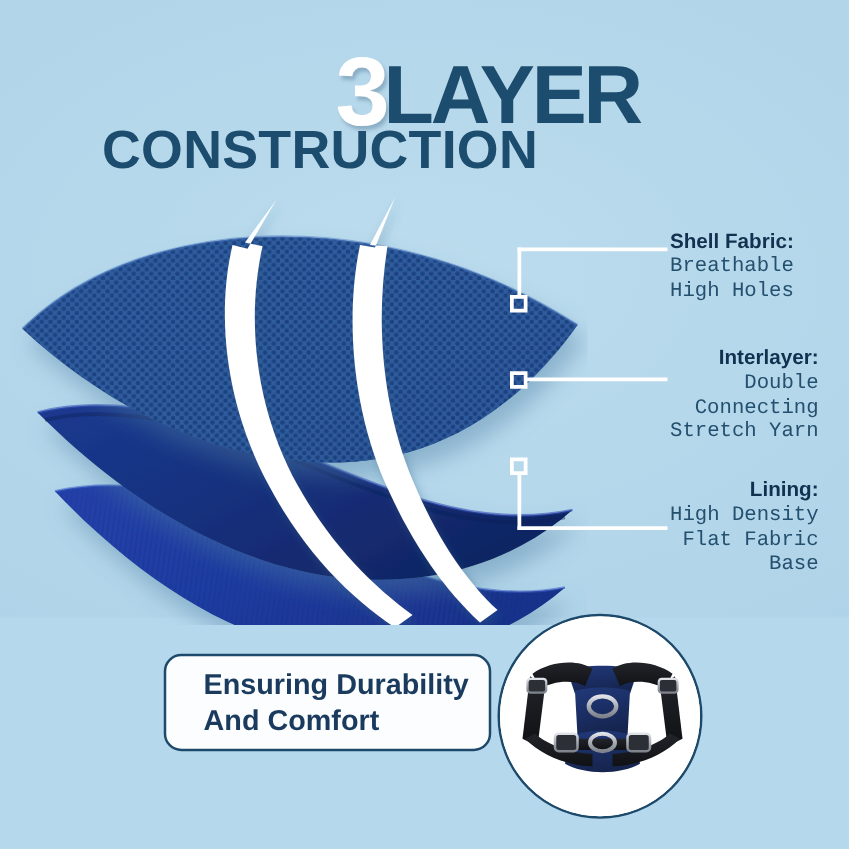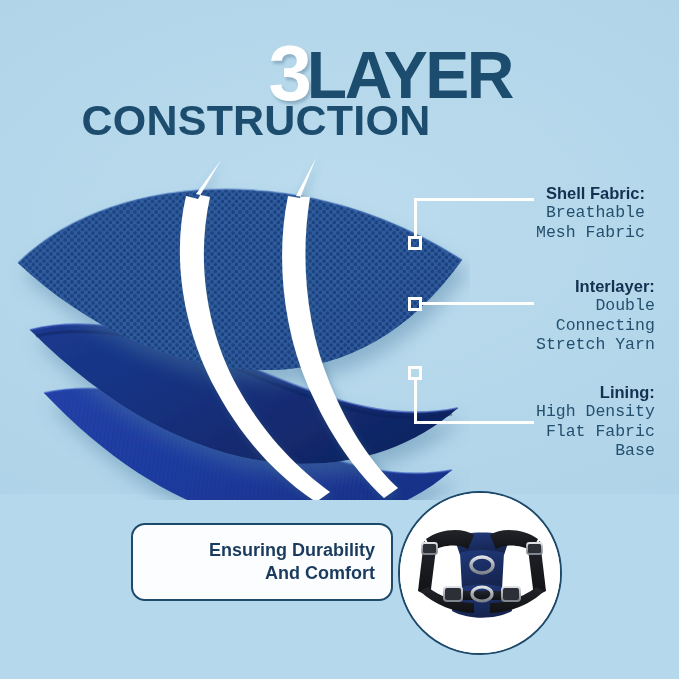--- a/index.html
+++ b/index.html
@@ -125,22 +125,22 @@
     background: #fbfdfe;
     border: 2.5px solid #1d4a6b;
     border-radius: 14px;
     box-sizing: border-box;
     display: flex;
     align-items: center;
     justify-content: flex-end;
     padding-right: 16px;
   }
   #promo-text {
-    text-align: right;
-    font-size: 18px;
+    text-align: left;
+    font-size: 23px;
     font-weight: bold;
     color: #1a3b5e;
     line-height: 1.28;
     white-space: pre-line;
   }
 
   
   #product-badge {
     position: absolute;
     left: 398px;
@@ -246,21 +246,21 @@
 
   <div>
     <div class="node" style="left:408px; top:366px;"></div>
     <div class="conn" style="left:414px; top:380px; width:3px; height:44px;"></div>
     <div class="conn" style="left:414px; top:421px; width:120px; height:3px;"></div>
   </div>
 
   <div class="callout" id="callout-shell">
     <div class="c-title">Shell Fabric:</div>
     <div class="c-body">Breathable</div>
-    <div class="c-body">Mesh Fabric</div>
+    <div class="c-body">High Holes</div>
   </div>
 
   <div class="callout" id="callout-lining">
     <div class="c-title">Lining:</div>
     <div class="c-body">High Density</div>
     <div class="c-body">Flat Fabric</div>
     <div class="c-body">Base</div>
   </div>
 
   <div class="callout" id="callout-inter">

